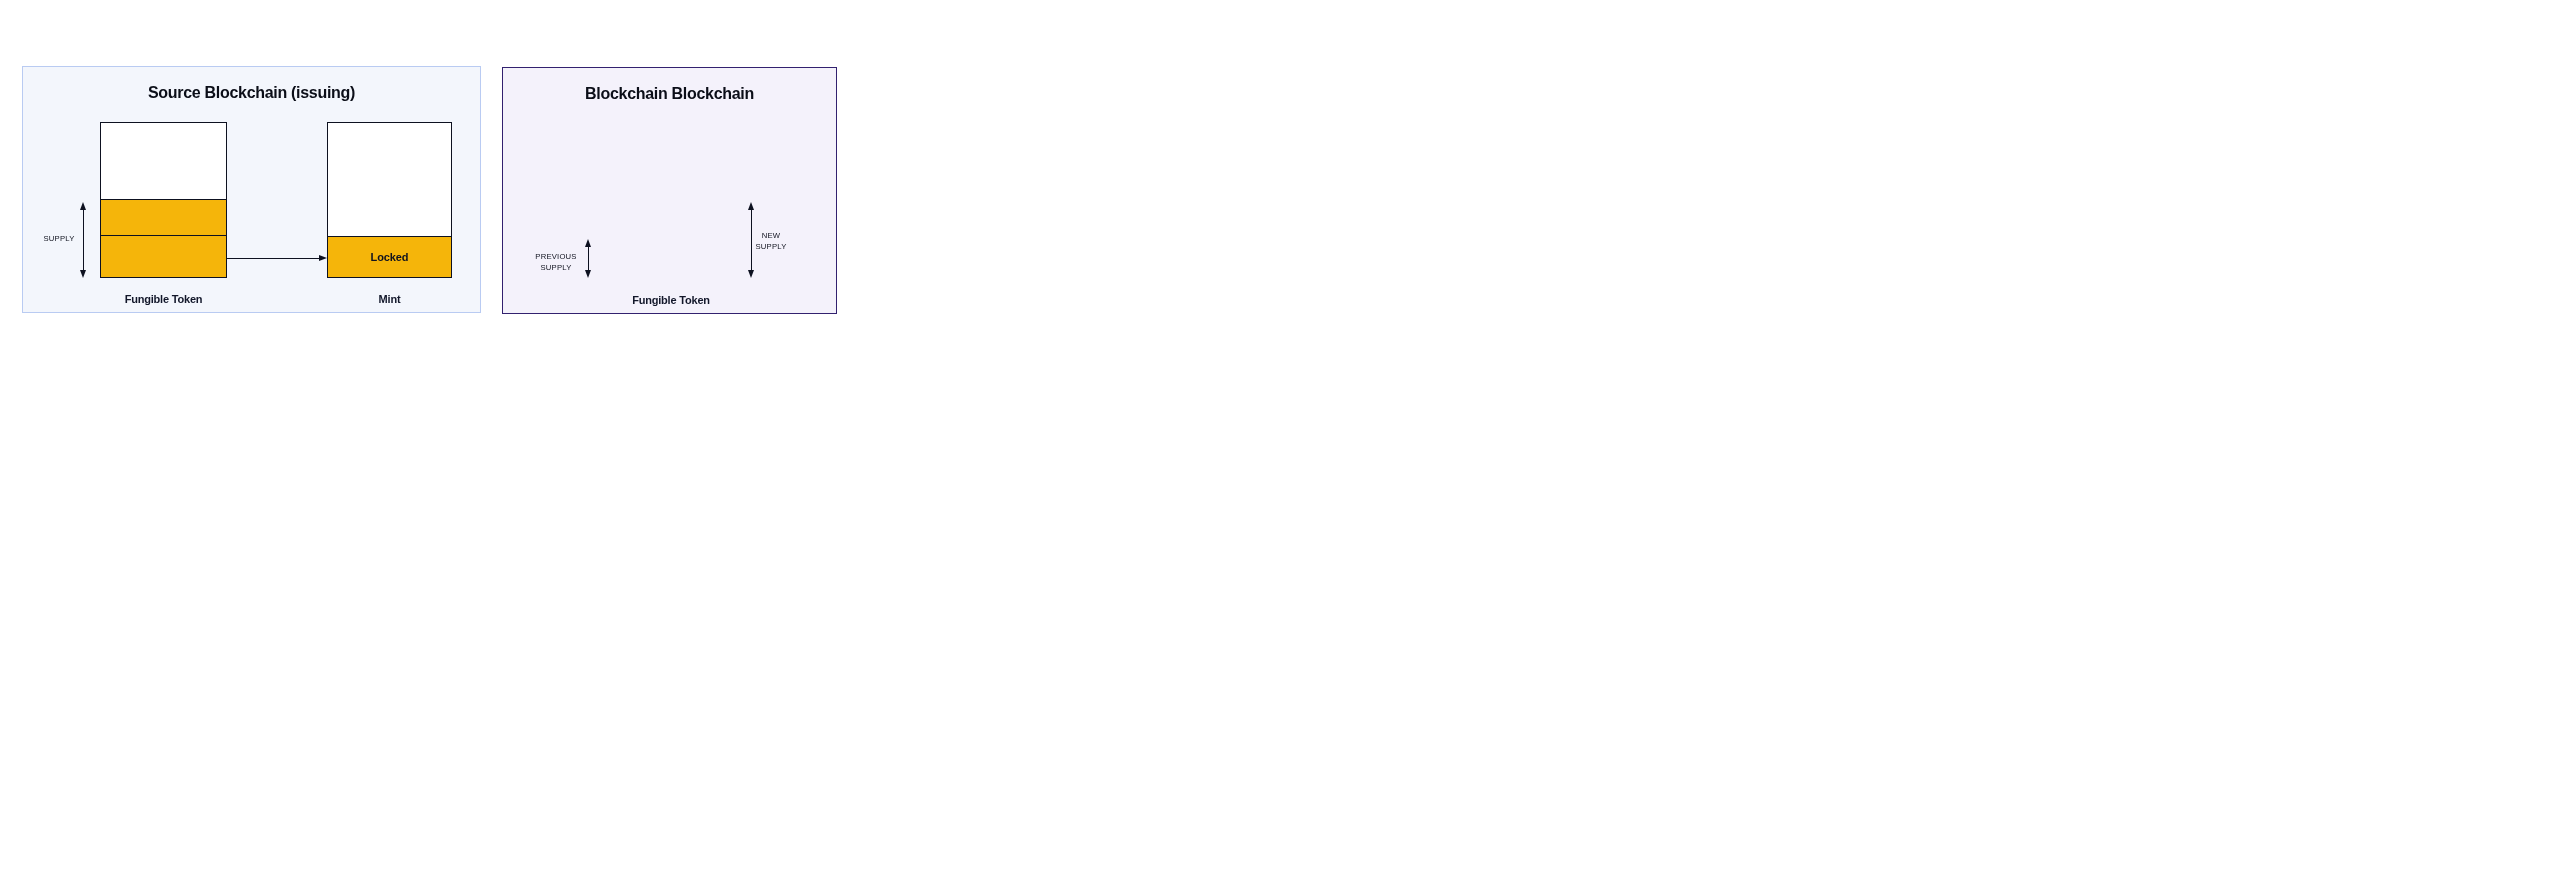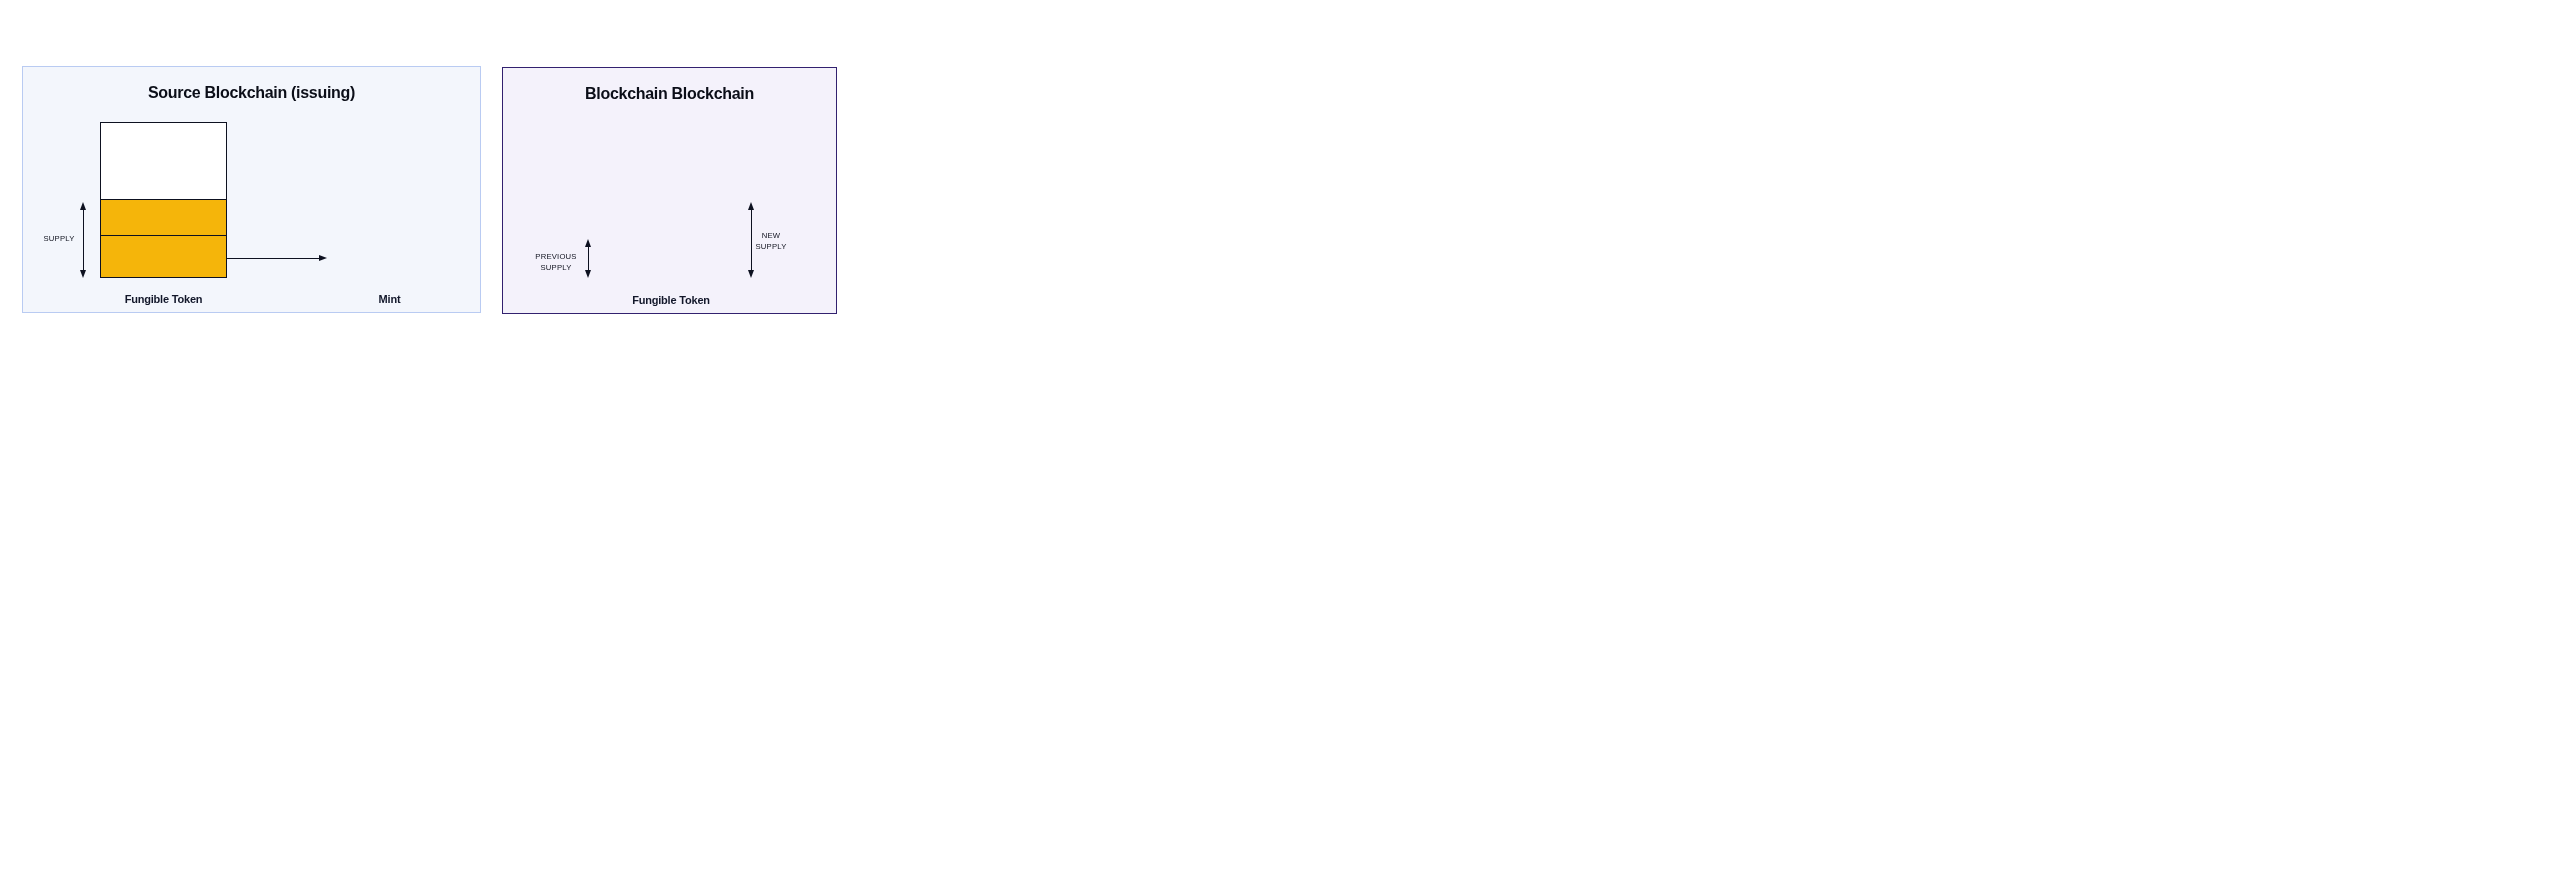--- a/index.html
+++ b/index.html
@@ -65,20 +65,26 @@
   <section class="panel source">
     <h2 class="panel-title">Source Blockchain (issuing)</h2>
 
     <div class="box" style="left:77px; top:55px; width:127px; height:156px;">
       <div class="seg white divided" style="height:77px;"></div>
       <div class="seg yellow divided" style="height:36px;"></div>
       <div class="seg yellow grow"></div>
     </div>
     <div class="box-caption" style="left:77px; top:226px; width:127px;">Fungible Token</div>
 
+    <div class="box" style="left:304px; top:55px; width:125px; height:156px;">
+      <div class="seg white divided" style="height:114px;"></div>
+      <div class="seg yellow grow labeled">
+        <span class="seg-label">Locked</span>
+      </div>
+    </div>
     <div class="box-caption" style="left:304px; top:226px; width:125px;">Mint</div>
 
     <div class="v-arrow" style="left:56px; top:135px; height:76px;">
       <div class="tri-up"></div>
       <div class="stem"></div>
       <div class="tri-down"></div>
     </div>
     <div class="range-label" style="left:14px; top:167px; width:44px;">SUPPLY</div>
 
     <div class="h-arrow" style="left:204px; top:187px; width:100px;">

